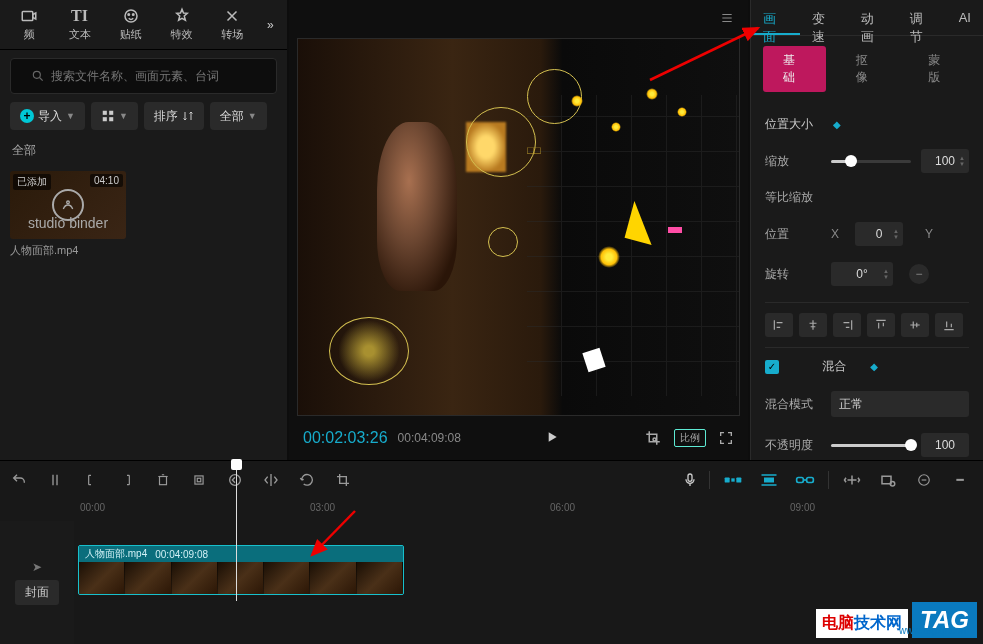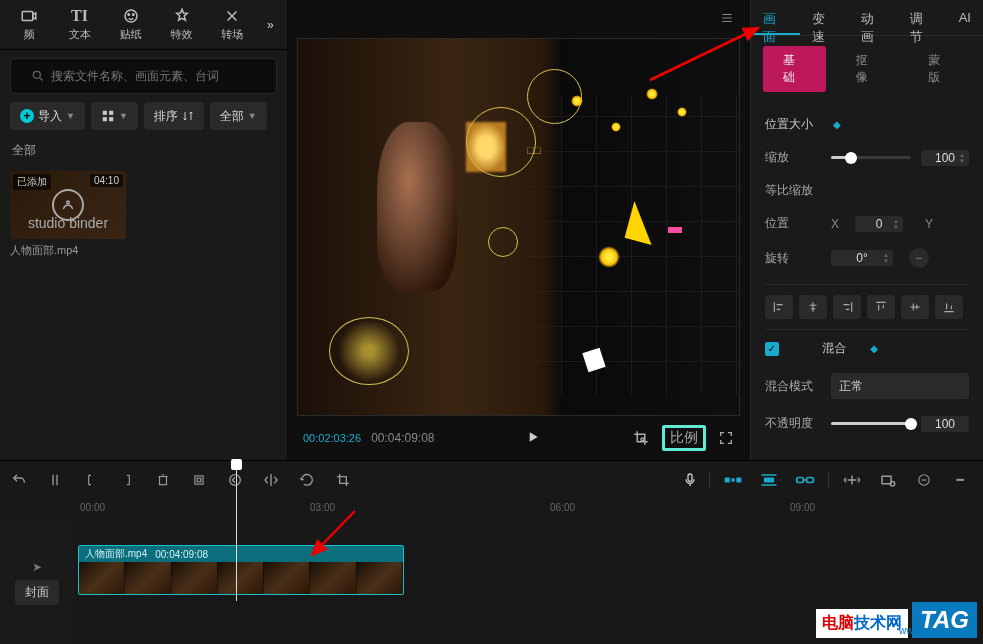--- a/index.html
+++ b/index.html
@@ -51,41 +51,41 @@
 .g2 { width:10px; height:10px; left:71%; top:22%; }
 .g3 { width:12px; height:12px; left:79%; top:13%; }
 .g4 { width:10px; height:10px; left:86%; top:18%; }
 .g5 { width:22px; height:22px; left:68%; top:55%; }
 .tri { position:absolute; left:75%; top:44%; width:0; height:0; border-left:0 solid transparent; border-right:28px solid transparent; border-bottom:38px solid #ffd500; transform:rotate(15deg); }
 .pink { position:absolute; left:84%; top:50%; width:14px; height:6px; background:#ff4da6; }
 .whitesq { position:absolute; left:65%; bottom:12%; width:18px; height:20px; background:#fff; transform:rotate(-18deg); }
 .glowrect { position:absolute; left:38%; top:22%; width:40px; height:50px; background:radial-gradient(ellipse,#ffd86a 30%,#b87a20 70%); filter:blur(1px); }
 
 .prev-ctrl { height:44px; display:flex; align-items:center; padding:0 14px; gap:10px; }
-.time-cur { color:#17accc; font-size:11px; }
+.time-cur { color:#17accc; font-size:16px; }
 .time-tot { color:#888; font-size:12px; }
 .play { margin-left:auto; margin-right:auto; color:#ccc; }
 .ctrl-r { display:flex; gap:12px; color:#aaa; align-items:center; }
-.ratio-btn { border:3px solid #5eead4; padding:1px 5px; font-size:14px; border-radius:2px; }
+.ratio-btn { border:1px solid #5eead4; padding:1px 5px; font-size:10px; border-radius:2px; }
 
 .r-tabs { display:flex; height:36px; border-bottom:1px solid #2a2a2a; }
 .r-tab { padding:10px 12px; color:#bbb; cursor:pointer; font-size:13px; }
 .r-tab.active { color:#17accc; border-bottom:2px solid #17accc; }
 .sub-tabs { display:flex; padding:10px 12px; gap:10px; }
 .sub-tab { padding:6px 20px; color:#888; cursor:pointer; border-radius:3px; }
 .sub-tab.active { background:#be185d; color:#eee; }
 .r-body { padding:4px 14px; overflow-y:auto; flex:1; }
 .sec-head { display:flex; align-items:center; gap:20px; padding:10px 0 8px; font-size:12px; }
 .sec-head .diamond { color:#17accc; font-size:10px; }
 .prop-row { display:flex; align-items:center; gap:10px; padding:8px 0; font-size:12px; }
 .prop-lbl { width:56px; color:#aaa; }
 .slider { flex:1; height:3px; background:#3a3a3a; position:relative; border-radius:2px; min-width:80px; }
 .slider .fill { position:absolute; height:100%; background:#ccc; border-radius:2px; }
 .slider .knob { position:absolute; width:12px; height:12px; background:#fff; border-radius:50%; top:-4.5px; transform:translateX(-50%); }
-.num-box { background:#2a2a2a; border-radius:3px; width:48px; height:16px; display:flex; align-items:center; justify-content:center; color:#ddd; position:relative; }
+.num-box { background:#2a2a2a; border-radius:3px; width:48px; height:24px; display:flex; align-items:center; justify-content:center; color:#ddd; position:relative; }
 .num-box .spinbtn { position:absolute; right:2px; width:8px; display:flex; flex-direction:column; font-size:6px; color:#666; }
 .coord-lbl { color:#888; width:14px; }
 .align-row { display:flex; gap:6px; padding:10px 0; border-top:1px solid #2a2a2a; border-bottom:1px solid #2a2a2a; margin-top:8px; }
 .align-btn { width:28px; height:24px; background:#2a2a2a; display:flex; align-items:center; justify-content:center; color:#aaa; border-radius:3px; }
 .chk { width:14px; height:14px; background:#17accc; border-radius:2px; display:inline-flex; align-items:center; justify-content:center; color:#000; font-size:10px; }
 .select-box { background:#2a2a2a; border-radius:3px; height:26px; flex:1; display:flex; align-items:center; padding:0 8px; color:#ccc; }
 
 .arrow { position:absolute; pointer-events:none; }
 .arrow1 { left:640px; top:20px; }
 .arrow2 { left:300px; top:505px; }

